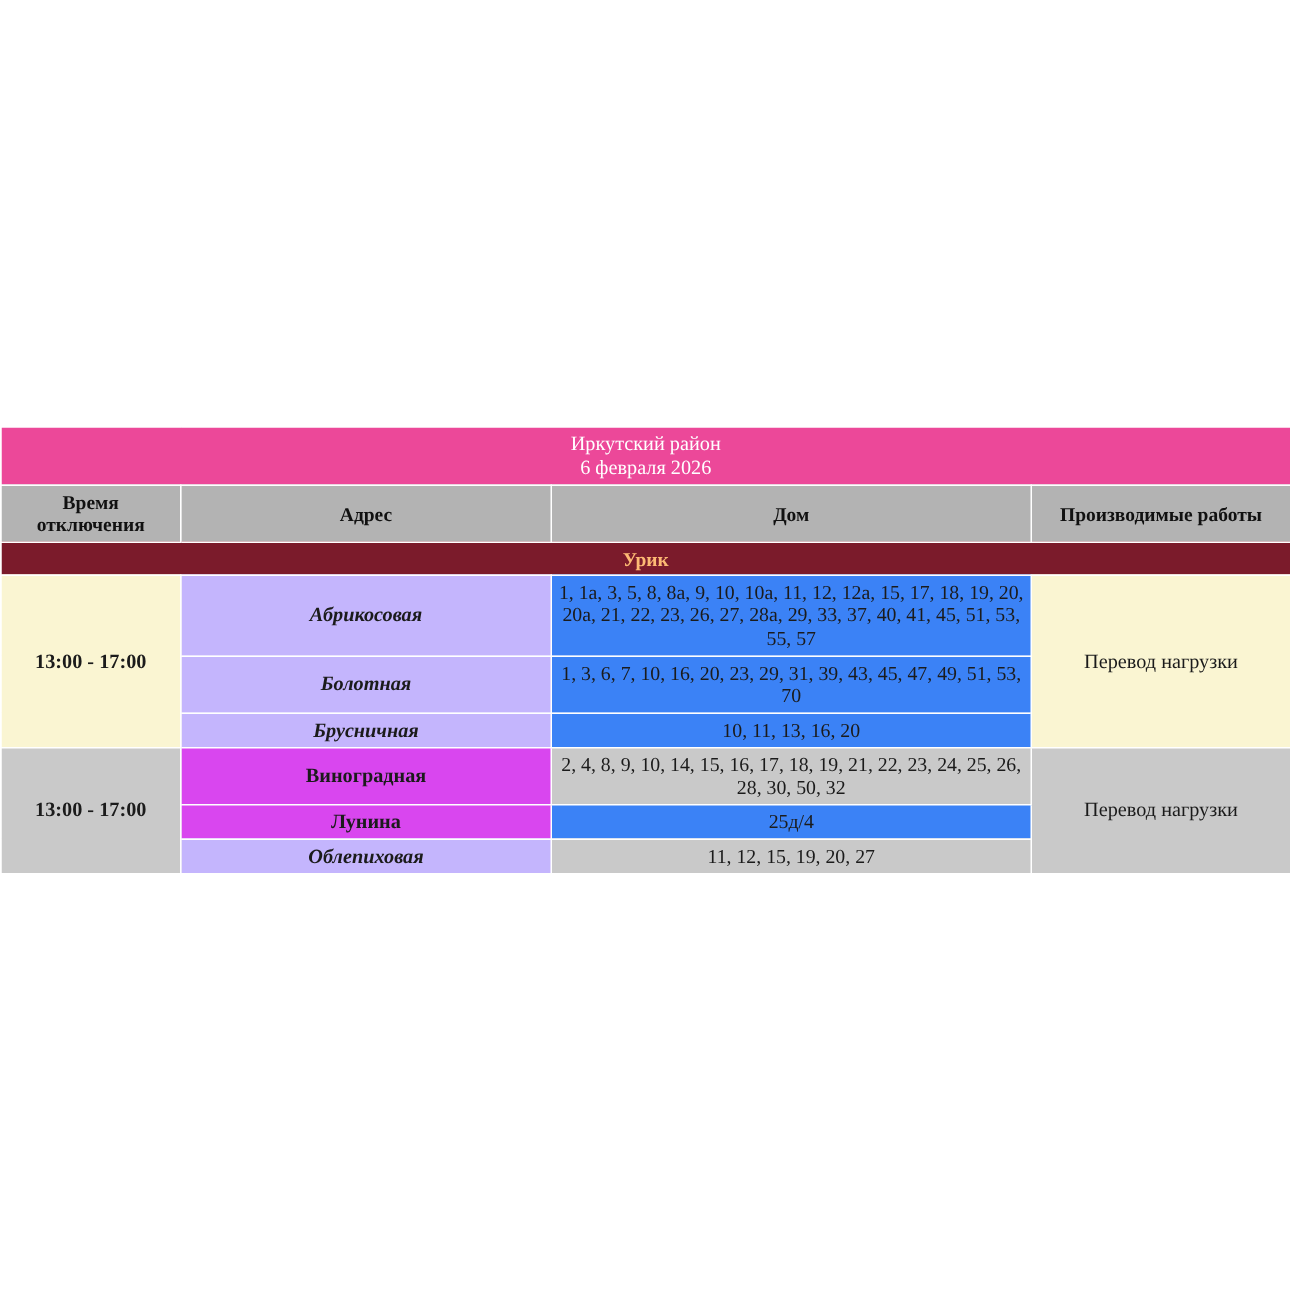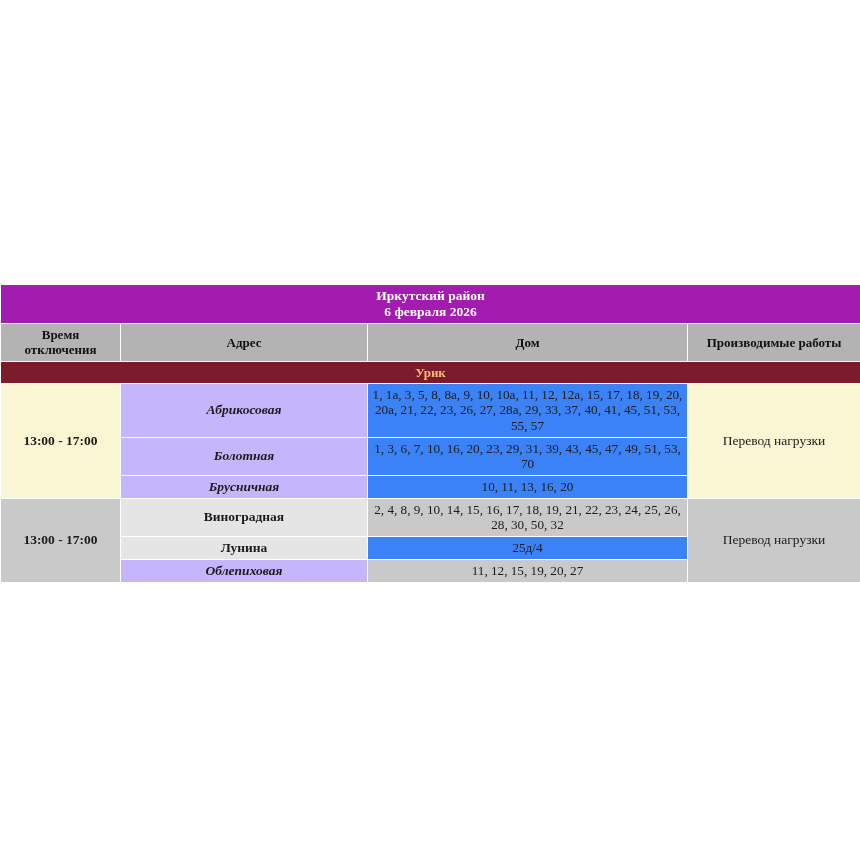--- a/index.html
+++ b/index.html
@@ -30,23 +30,23 @@
     color: #1b1b1b;
   }
   table.outage td, table.outage th {
     border: 1px solid #ffffff;
     padding: 3px 4px;
     vertical-align: middle;
     text-align: center;
     line-height: 1.18;
   }
   .title-bar {
-    background: #a21caf;
+    background: #ec4899;
     color: #ffffff;
-    font-weight: bold;
+    font-weight: normal;
     font-size: 13.5px;
     padding: 6px 4px 7px 4px;
     line-height: 1.3;
     border: 1px solid #7b1b2b;
   }
   .col-head {
     background: #b3b3b3;
     color: #111111;
     font-weight: bold;
     font-size: 13px;
@@ -67,21 +67,21 @@
     font-size: 13.5px;
   }
   .cell-time.alt {
     background: #c9c9c9;
     font-weight: bold;
   }
   .cell-street {
     font-weight: bold;
     font-size: 13.5px;
   }
-  .bg-cream { background: #e5e5e5; }
+  .bg-cream { background: #d946ef; }
   .bg-grey  { background: #c4b5fd; font-style: italic; }
   .cell-houses {
     background: #3b82f6;
     font-size: 13.2px;
     padding-left: 6px;
     padding-right: 6px;
   }
   .cell-houses.alt { background: #c9c9c9; }
   .cell-works {
     font-weight: normal;

